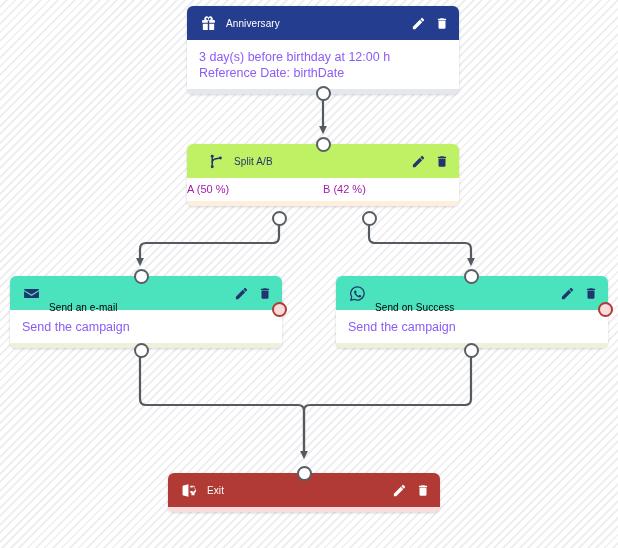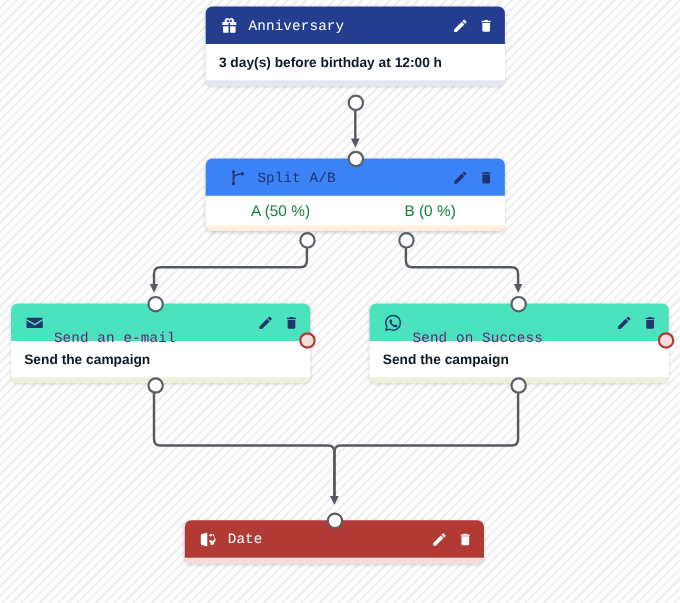--- a/index.html
+++ b/index.html
@@ -62,59 +62,57 @@
   .node-head .head-icon {
     display: flex;
     align-items: center;
     justify-content: center;
     width: 18px;
     height: 18px;
     flex: 0 0 18px;
     margin-right: 9px;
   }
   .node-head .head-title {
-    font-size: 13px;
+    font-size: 10px;
     letter-spacing: 0.1px;
     white-space: nowrap;
     flex: 1 1 auto;
-    font-family: Liberation Mono, monospace;
   }
   .node-head .head-actions {
     display: flex;
     align-items: center;
     gap: 8px;
     flex: 0 0 auto;
   }
   .node-head .act {
     width: 15px;
     height: 16px;
     display: flex;
     align-items: center;
     justify-content: center;
     cursor: pointer;
   }
 
   
   .head-blue   { background: #253d8e; }
   .head-blue .head-title { color: #ffffff; }
-  .head-orange { background: #3b82f6; padding-left: 20px; }
+  .head-orange { background: #bef264; padding-left: 20px; }
   .head-orange .head-title { color: #23356f; }
   .head-teal   { background: #4be3bd; }
-  .head-teal .head-title { color: #701a75; margin-top: 28px; }
+  .head-teal .head-title { color: #000000; margin-top: 28px; }
   .head-red    { background: #b13a34; }
   .head-red .head-title { color: #ffffff; }
 
   
   .node-body {
     padding: 9px 12px 8px 12px;
     background: #ffffff;
     font-size: 12.5px;
     line-height: 16px;
-    color: #0f172a;
-    font-weight: bold;
+    color: #8b5cf6;
   }
   .node-body .line { white-space: nowrap; }
 
   
   .node-foot {
     height: 5px;
     border-bottom-left-radius: 6px;
     border-bottom-right-radius: 6px;
   }
   .foot-blue   { background: #e4e7ef; }
@@ -123,23 +121,23 @@
   .foot-pink   { background: #f9dcdc; }
 
   
   .split-labels {
     display: flex;
     background: #ffffff;
     padding: 5px 0 6px 0;
   }
   .split-labels .br {
     flex: 1 1 50%;
-    text-align: center;
-    font-size: 14px;
-    color: #15803d;
+    text-align: left;
+    font-size: 11px;
+    color: #a21caf;
   }
 
   
   .port {
     position: absolute;
     width: 15px;
     height: 15px;
     border-radius: 50%;
     background: #ffffff;
     border: 2px solid #5a5f66;
@@ -198,20 +196,21 @@
         </span>
         <span class="act" title="delete">
           <svg width="14" height="15" viewBox="0 0 24 24" fill="#ffffff">
             <path d="M6 19a2 2 0 0 0 2 2h8a2 2 0 0 0 2-2V7H6v12zM19 4h-3.5l-1-1h-5l-1 1H5v2h14V4z"></path>
           </svg>
         </span>
       </span>
     </div>
     <div class="node-body">
       <div class="line">3 day(s) before birthday at 12:00 h</div>
+      <div class="line">Reference Date: birthDate</div>
     </div>
     <div class="node-foot foot-blue"></div>
     <div class="port" style="left:128.5px; top:79.5px;"></div>
   </div>
 
   <div class="node" style="left:187px; top:144px; width:272px;">
     <div class="node-head head-orange">
       <span class="head-icon">
         <svg width="17" height="17" viewBox="0 0 24 24" fill="none" stroke="#23356f" stroke-width="2.2" stroke-linecap="round">
           <circle cx="6" cy="4.5" r="2.1" fill="#23356f" stroke="none"></circle>
@@ -230,21 +229,21 @@
         </span>
         <span class="act" title="delete">
           <svg width="14" height="15" viewBox="0 0 24 24" fill="#23356f">
             <path d="M6 19a2 2 0 0 0 2 2h8a2 2 0 0 0 2-2V7H6v12zM19 4h-3.5l-1-1h-5l-1 1H5v2h14V4z"></path>
           </svg>
         </span>
       </span>
     </div>
     <div class="split-labels">
       <div class="br">A (50 %)</div>
-      <div class="br">B (0 %)</div>
+      <div class="br">B (42 %)</div>
     </div>
     <div class="node-foot foot-orange"></div>
     <div class="port" style="left:128.5px; top:-7.5px;"></div>
     <div class="port" style="left:84.5px; top:66.5px;"></div>
     <div class="port" style="left:174.5px; top:66.5px;"></div>
   </div>
 
   <div class="node" style="left:10px; top:276px; width:272px;">
     <div class="node-head head-teal">
       <span class="head-icon">
@@ -307,21 +306,21 @@
   </div>
 
   <div class="node" style="left:168px; top:473px; width:272px;">
     <div class="node-head head-red">
       <span class="head-icon">
         <svg width="17" height="17" viewBox="0 0 24 24" fill="#ffffff">
           <path d="M10.5 3.2 3.4 4.9A1.6 1.6 0 0 0 2.2 6.4v11.2c0 .75.52 1.4 1.25 1.55l7.05 1.68V3.2z"></path>
           <path d="M13.2 5.2v2.6h3.3v-2.1l4.6 4.6-4.6 4.6v-2.1h-3.3v2.6h1.5v3.4h3.2a1.3 1.3 0 0 0 1.3-1.3v-2.0l1.7-1.7a1.5 1.5 0 0 0 0-2.1l-1.7-1.7V6.5a1.3 1.3 0 0 0-1.3-1.3h-4.7z"></path>
         </svg>
       </span>
-      <span class="head-title">Date</span>
+      <span class="head-title">Exit</span>
       <span class="head-actions">
         <span class="act" title="edit">
           <svg width="15" height="15" viewBox="0 0 24 24" fill="#ffffff">
             <path d="M3 17.2V21h3.8L17.9 9.9l-3.8-3.8L3 17.2zM20.7 7.1a1 1 0 0 0 0-1.4l-2.4-2.4a1 1 0 0 0-1.4 0L15 5.2 18.8 9l1.9-1.9z"></path>
           </svg>
         </span>
         <span class="act" title="delete">
           <svg width="14" height="15" viewBox="0 0 24 24" fill="#ffffff">
             <path d="M6 19a2 2 0 0 0 2 2h8a2 2 0 0 0 2-2V7H6v12zM19 4h-3.5l-1-1h-5l-1 1H5v2h14V4z"></path>
           </svg>

